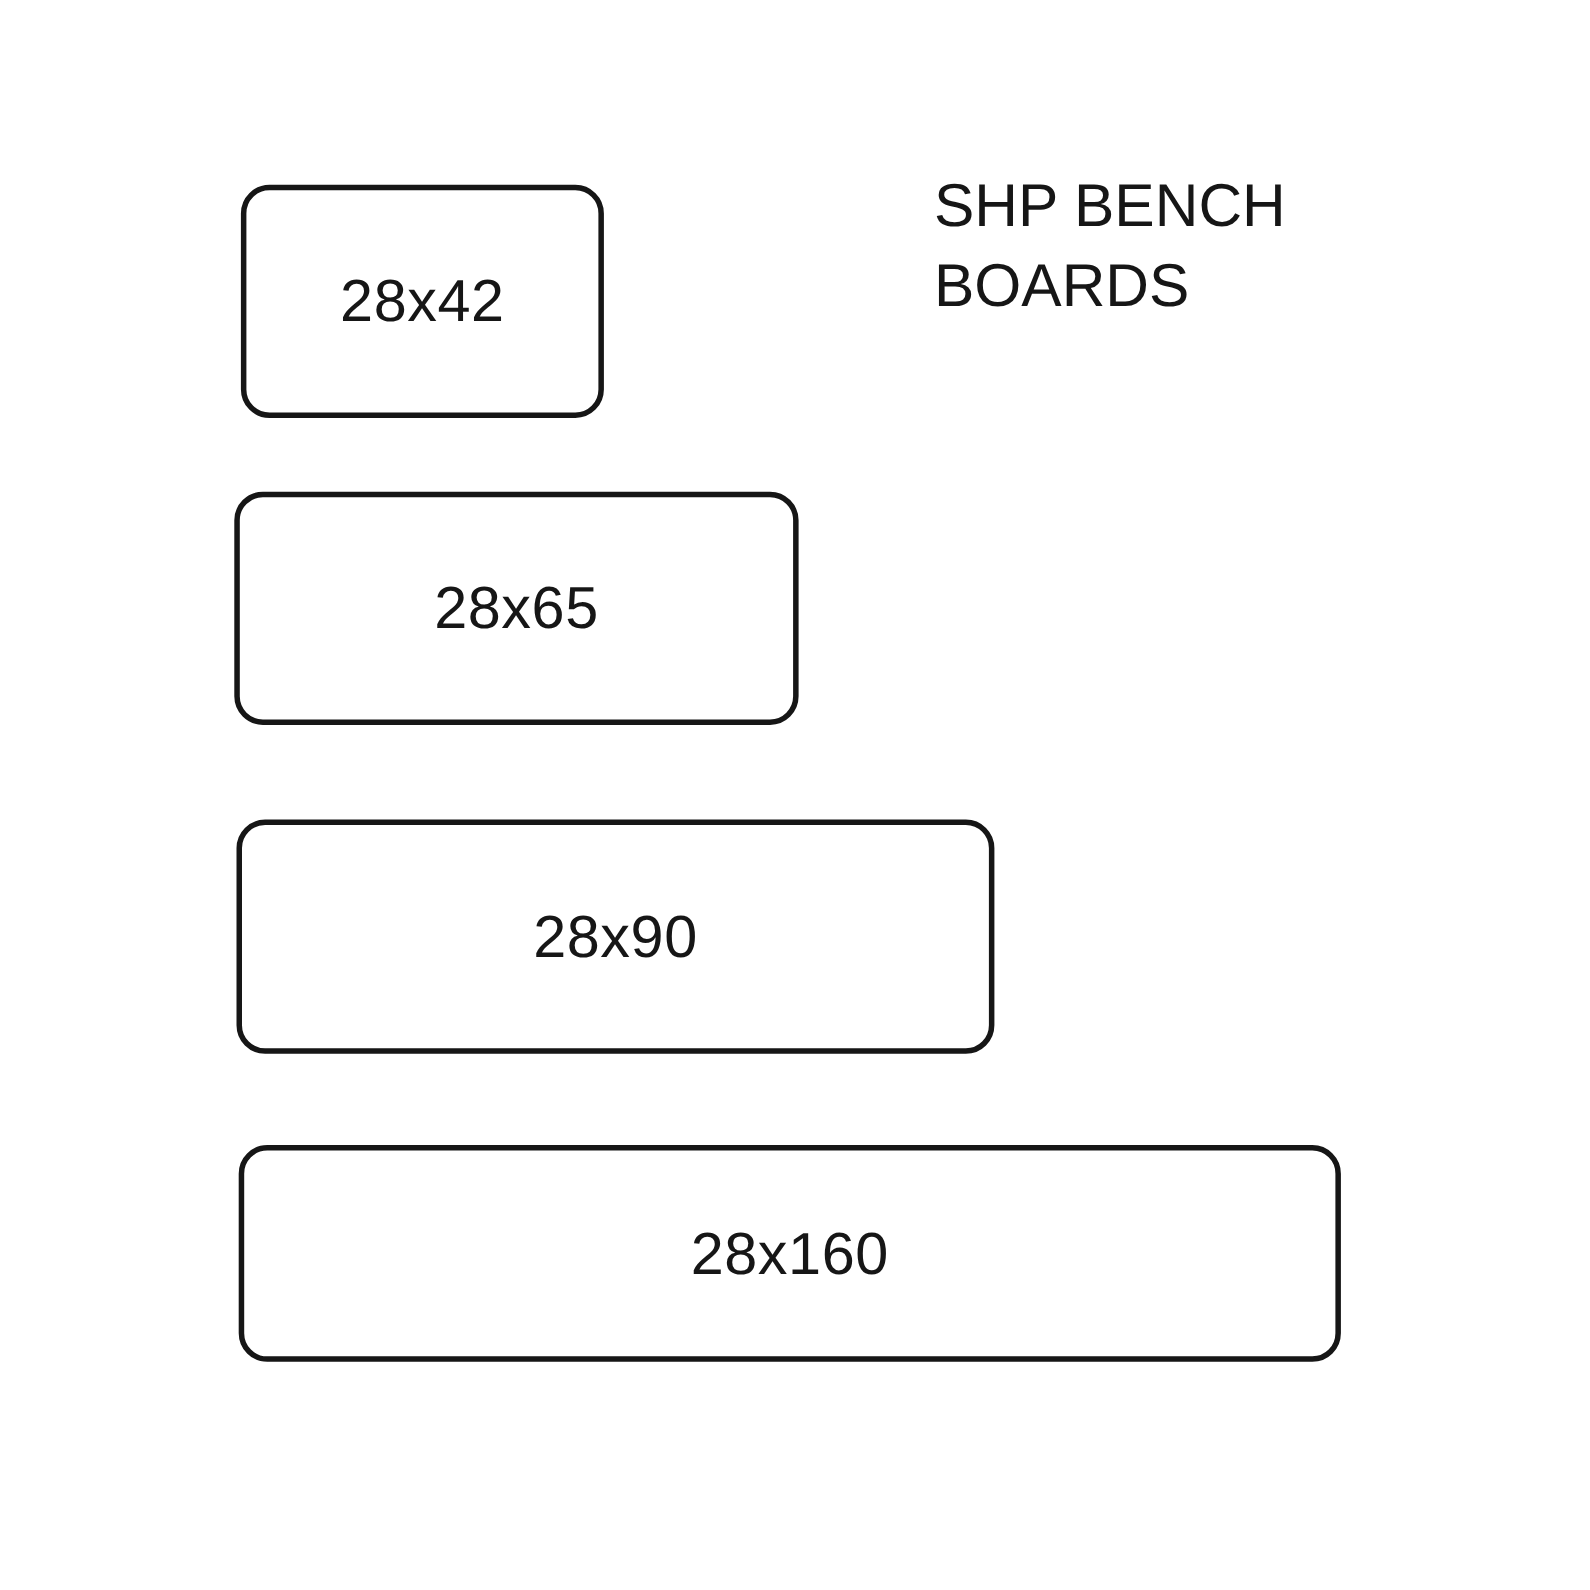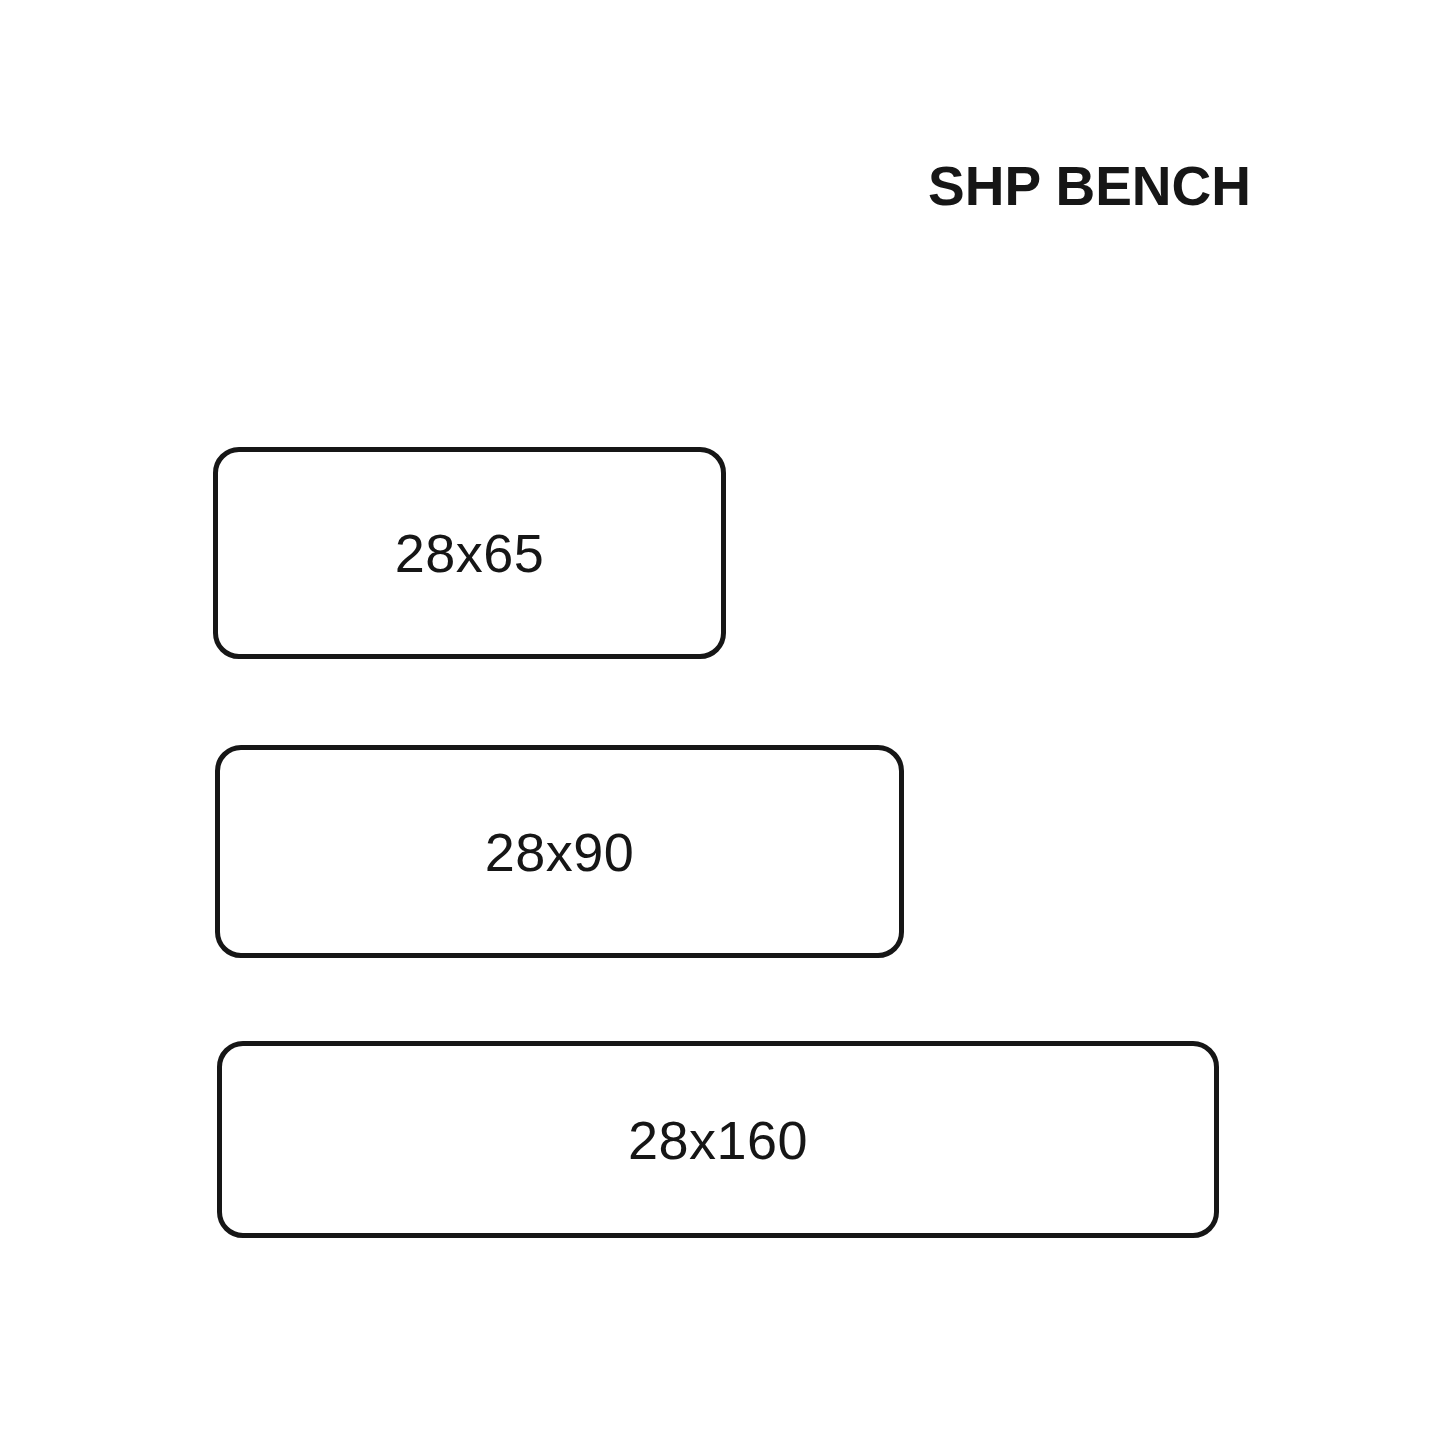--- a/index.html
+++ b/index.html
@@ -14,24 +14,24 @@
     background: #ffffff;
     font-family: "Liberation Sans", sans-serif;
     color: #161616;
     overflow: hidden;
   }
   .title {
     position: absolute;
     left: 849px;
     top: 150px;
     width: 402px;
-    text-align: right;
+    text-align: left;
     font-size: 55px;
     line-height: 73px;
-    font-weight: 700;
+    font-weight: 400;
     color: #161616;
     white-space: nowrap;
   }
   .board {
     position: absolute;
     box-sizing: border-box;
     background: #ffffff;
     border: 5px solid #161616;
     border-radius: 26px;
     display: flex;
@@ -49,22 +49,26 @@
   .board-3 { left: 215px; top: 745px; width: 689px; height: 213px; }
   .board-4 { left: 217px; top: 1041px; width: 1002px; height: 197px; }
 </style>
 </head>
 <body>
 
 <div class="canvas">
 
   <div class="title">
     <div>SHP BENCH</div>
+    <div>BOARDS</div>
   </div>
 
+  <div class="board board-1">
+    <span class="board-label">28x42</span>
+  </div>
 
   <div class="board board-2">
     <span class="board-label">28x65</span>
   </div>
 
   <div class="board board-3">
     <span class="board-label">28x90</span>
   </div>
 
   <div class="board board-4">

